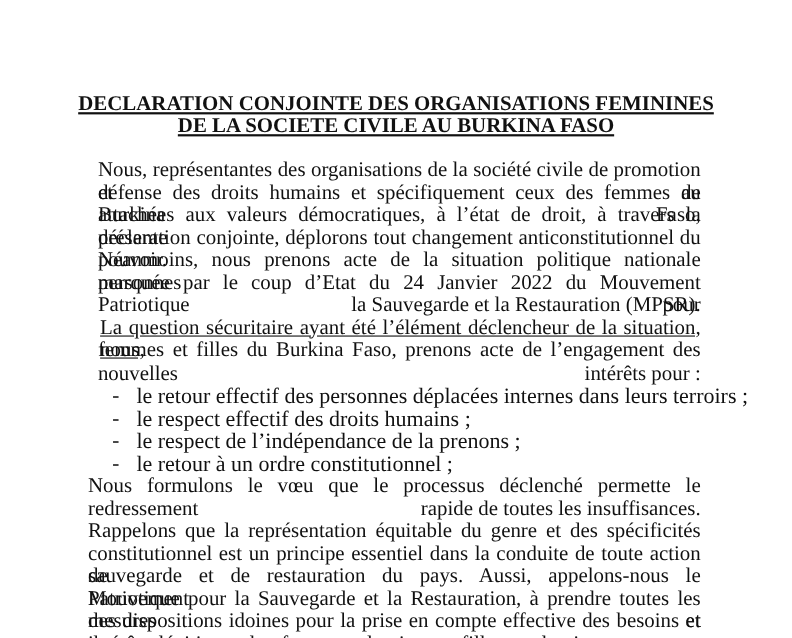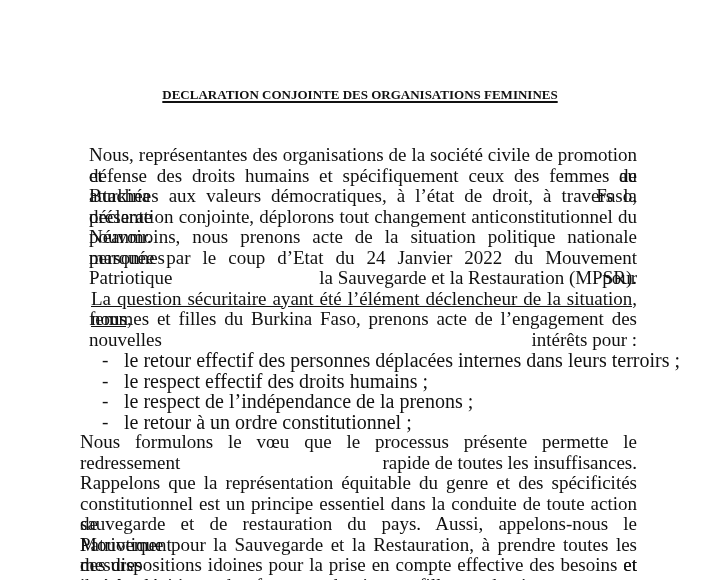--- a/index.html
+++ b/index.html
@@ -14,21 +14,21 @@
     position: relative;
     font-family: "Liberation Serif", "DejaVu Serif", serif;
     color: #111111;
   }
   .title {
     position: absolute;
     left: 0;
     width: 720px;
     text-align: center;
     font-weight: bold;
-    font-size: 13px;
+    font-size: 19px;
     line-height: 20px;
     top: 85px;
     margin: 0;
   }
   .title span {
     display: block;
     text-decoration: underline;
     text-decoration-thickness: 1.5px;
     text-underline-offset: 2px;
   }
@@ -61,20 +61,21 @@
     font-size: 20px;
     line-height: 20.5px;
     white-space: nowrap;
   }
 </style>
 </head>
 <body>
 
 <h1 class="title">
   <span>DECLARATION CONJOINTE DES ORGANISATIONS FEMININES</span>
+  <span>DE LA SOCIETE CIVILE AU BURKINA FASO</span>
 </h1>
 
 <div>
   <div class="line j ind" style="top:145px">Nous, représentantes des organisations de la société civile de promotion et de</div>
   <div class="line j ind" style="top:165.5px">défense des droits humains et spécifiquement ceux des femmes au Burkina Faso,</div>
   <div class="line j ind" style="top:186px">attachées aux valeurs démocratiques, à l’état de droit, à travers la présente</div>
   <div class="line j ind" style="top:206.5px">déclaration conjointe, déplorons tout changement anticonstitutionnel du pouvoir.</div>
   <div class="line j ind" style="top:227px">Néanmoins, nous prenons acte de la situation politique nationale personnes</div>
   <div class="line j ind" style="top:247.5px">marquée par le coup d’Etat du 24 Janvier 2022 du Mouvement Patriotique pour</div>
   <div class="line l ind" style="top:268px">la Sauvegarde et la Restauration (MPSR).</div>
@@ -99,21 +100,21 @@
     <span class="bullet-dash" style="top:391px">-</span>
     <span class="bullet-text" style="top:391px">le respect de l’indépendance de la prenons ;</span>
   </div>
   <div>
     <span class="bullet-dash" style="top:411.5px">-</span>
     <span class="bullet-text" style="top:411.5px">le retour à un ordre constitutionnel ;</span>
   </div>
 </div>
 
 <div>
-  <div class="line j out" style="top:432px">Nous formulons le vœu que le processus présente permette le redressement</div>
+  <div class="line j out" style="top:432px">Nous formulons le vœu que le processus déclenché permette le redressement</div>
   <div class="line l out" style="top:452.5px">rapide de toutes les insuffisances.</div>
 </div>
 
 <div>
   <div class="line j out" style="top:473px">Rappelons que la représentation équitable du genre et des spécificités</div>
   <div class="line j out" style="top:493.5px">constitutionnel est un principe essentiel dans la conduite de toute action de</div>
   <div class="line j out" style="top:514px">sauvegarde et de restauration du pays. Aussi, appelons-nous le Mouvement</div>
   <div class="line j out" style="top:534.5px">Patriotique pour la Sauvegarde et la Restauration, à prendre toutes les mesures et</div>
   <div class="line j out" style="top:555px">des dispositions idoines pour la prise en compte effective des besoins et des</div>
   <div class="line j out" style="top:575.5px">intérêts légitimes des femmes, des jeunes filles et des jeunes garçons dans toutes</div>

